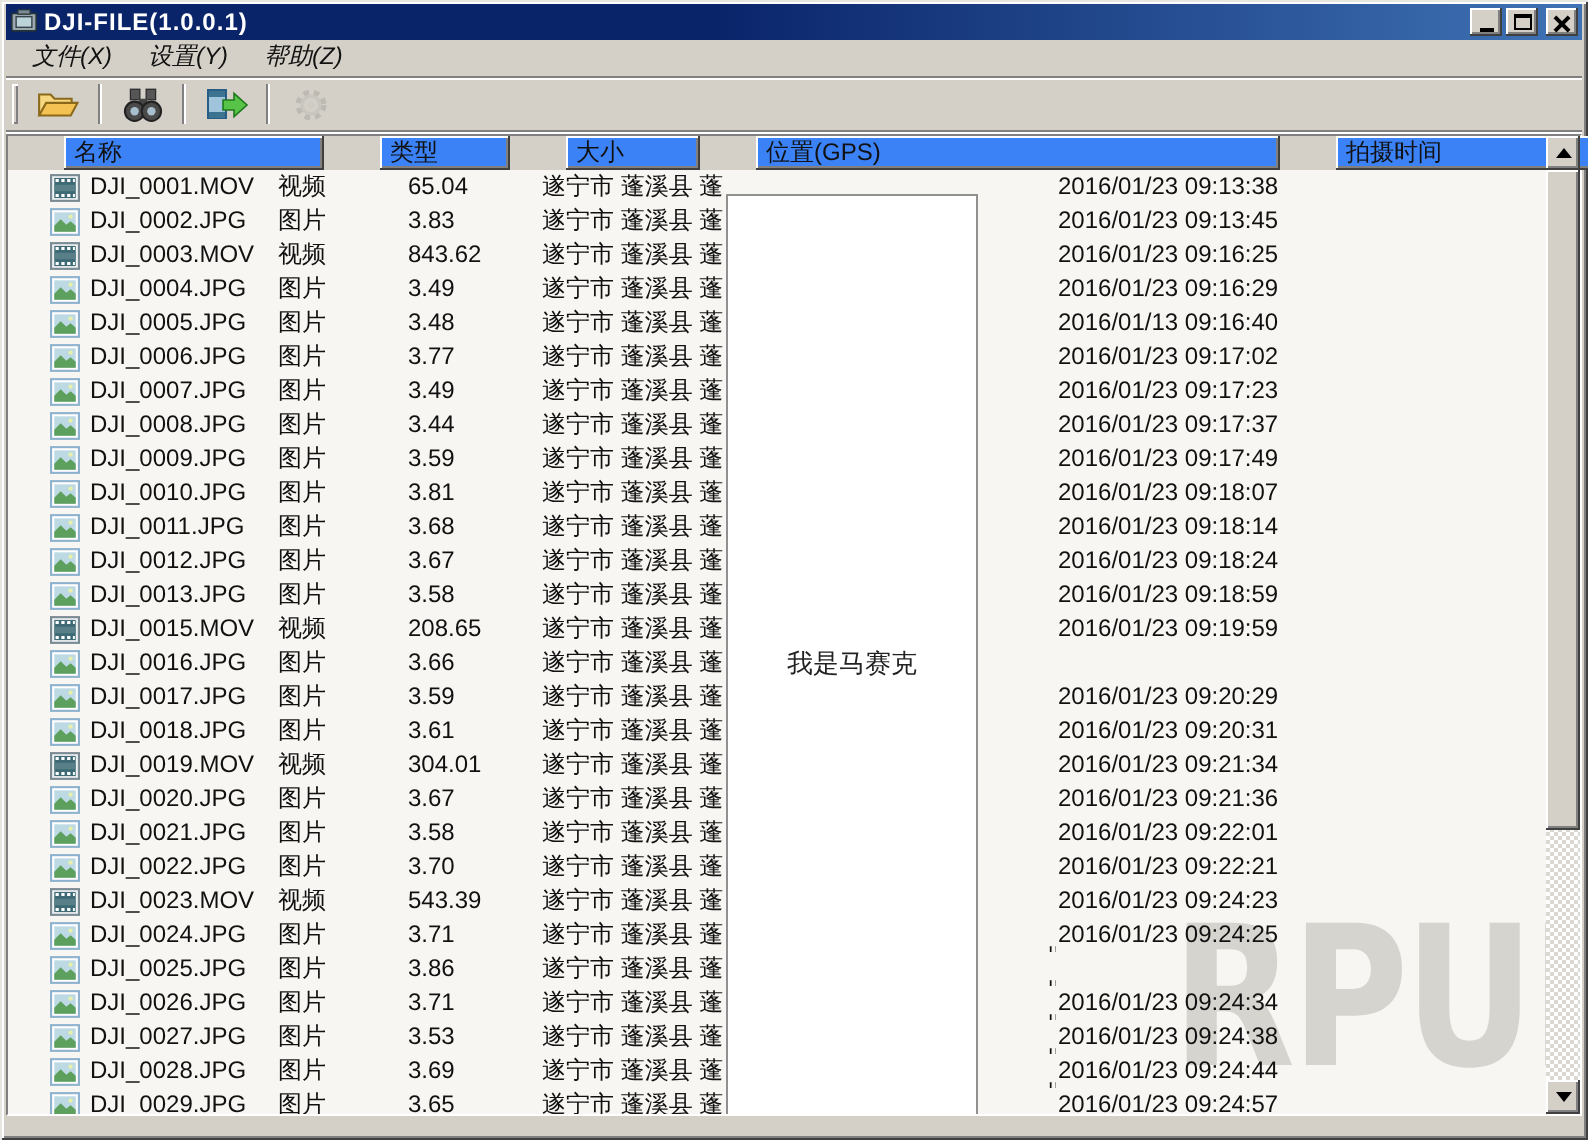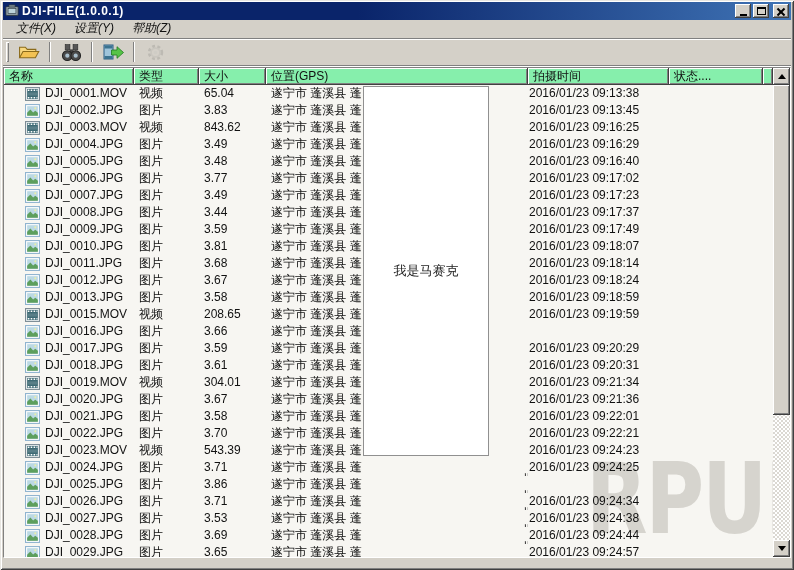--- a/index.html
+++ b/index.html
@@ -38,43 +38,43 @@
   .tbtn{width:30px;height:24px;display:flex;align-items:center;justify-content:center;
     background:transparent;border:none;padding:0;margin:0 1px;}
   .tsep{width:2px;height:20px;margin:0 4px;
     box-shadow: inset 1px 0 #808080, inset -1px 0 #fff;}
   
   .listview{flex:1;display:flex;margin-top:1px;
     border:1px solid;border-color:#808080 #fff #fff #808080;background:#f7f6f2;min-height:0;}
   .list-main{flex:1;display:flex;flex-direction:column;min-width:0;}
   
   .hdr{height:17px;flex:0 0 17px;display:flex;background:#d4d0c8;}
-  .hcell{height:17px;background:#86efac;padding:1px 0 0 5px;white-space:nowrap;overflow:hidden;
+  .hcell{height:17px;background:#3b82f6;padding:1px 0 0 5px;white-space:nowrap;overflow:hidden;
     box-shadow: inset -1px -1px #404040, inset 1px 1px #fff, inset -2px -2px #808080;
-    font-size:12px;line-height:15px;cursor:default;}
+    font-size:12px;line-height:15px;cursor:default;margin-left:28px;}
   .hfill{flex:1;}
   
   .c-name{width:130px;flex:0 0 130px;}
   .c-type{width:65px;flex:0 0 65px;}
   .c-size{width:67px;flex:0 0 67px;}
   .c-gps {width:262px;flex:0 0 262px;}
   .c-time{width:141px;flex:0 0 141px;}
   .c-stat{width:94px;flex:0 0 94px;}
   
   .list-body{position:relative;flex:1;overflow:hidden;z-index:0;background:#f7f6f2;}
   .row{height:17px;display:flex;align-items:center;white-space:nowrap;}
   .cell{overflow:hidden;white-space:nowrap;padding-left:5px;line-height:17px;}
   .cell.c-name{display:flex;align-items:center;padding-left:21px;}
   .cell.c-gps{position:relative;}
   .t-name{margin-left:5px;}
   .t-gps2{position:absolute;left:224px;top:12px;padding-left:31px;}
   .t-time{padding-left:1px;}
   .file-icon{width:15px;height:14px;flex:0 0 15px;display:inline-flex;}
   
-  .mask{position:absolute;left:359px;top:1px;width:126px;height:370px;background:#fff;
+  .mask{position:absolute;left:359px;top:12px;width:126px;height:470px;background:#fff;
     border:1px solid #909090;z-index:5;display:flex;align-items:center;justify-content:center;
     font-size:13px;color:#222;}
   
   .watermark{position:absolute;left:582px;top:366px;z-index:-1;
     font-family:"DejaVu Sans",sans-serif;font-weight:900;font-size:80px;line-height:1;
     color:#c3c0b9;opacity:.62;letter-spacing:-2px;transform:scaleY(1.22);transform-origin:top left;}
   
   .vscroll{width:17px;flex:0 0 17px;display:flex;flex-direction:column;
     background-image:conic-gradient(#ffffff 25%,#dbd8d2 25% 50%,#ffffff 50% 75%,#dbd8d2 75%);
     background-size:4px 4px;}
@@ -274,21 +274,21 @@
         </svg>
       </span>
       <span class="t-name">DJI_0005.JPG</span>
     </span>
     <span class="cell c-type t-type">图片</span>
     <span class="cell c-size t-size">3.48</span>
     <span class="cell c-gps">
       <span class="t-gps">遂宁市 蓬溪县 蓬</span>
       <span class="t-gps2"></span>
     </span>
-    <span class="cell c-time t-time">2016/01/23 09:16:40</span>
+    <span class="cell c-time t-time">2016/01/13 09:16:40</span>
     <span class="cell c-stat t-status"></span>
   </div>
           <div class="row" data-kind="photo">
     <span class="cell c-name">
       <span class="file-icon">
 
         <svg class="ic-photo" width="15" height="14" viewBox="0 0 14 13">
           <rect x="0.5" y="0.5" width="13" height="12" fill="#ffffff" stroke="#8fb3cf"></rect>
           <rect x="2" y="2" width="10" height="9" fill="#bcd9e4"></rect>
           <path d="M2 8.2 l3-3 2.6 2.6 2-1.6 2.4 2 V11 H2 z" fill="#5d9f5d"></path>

